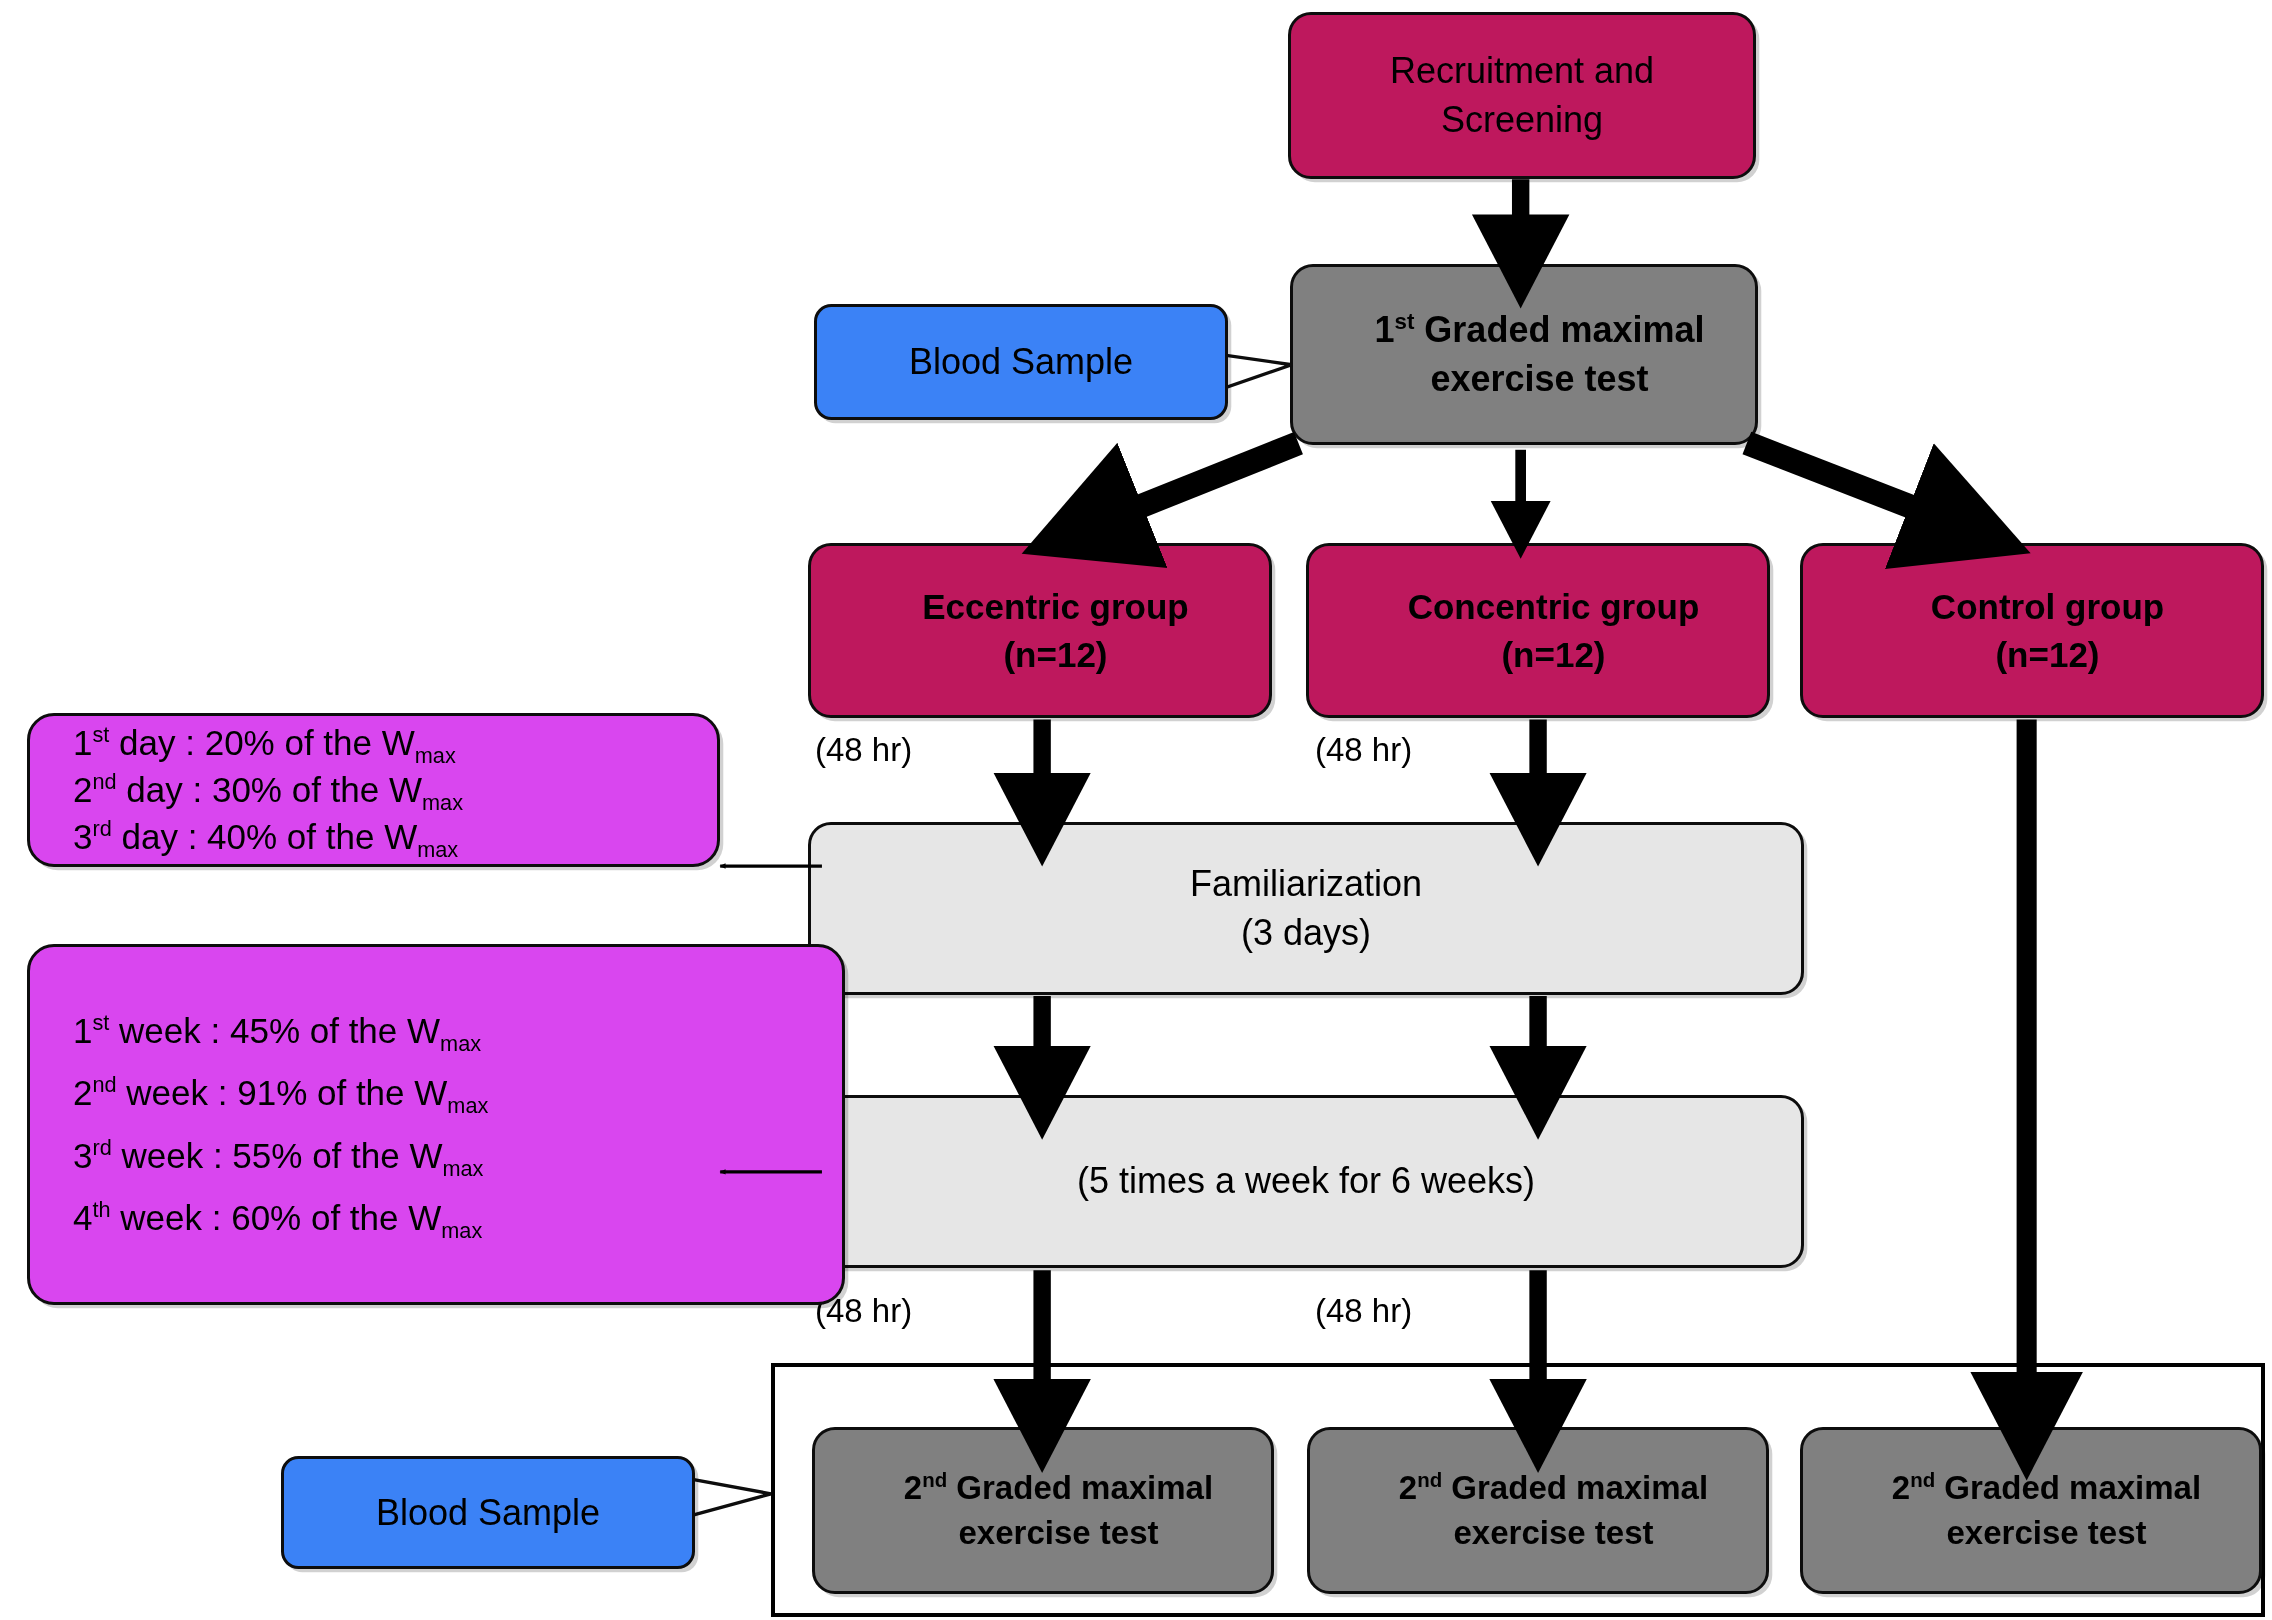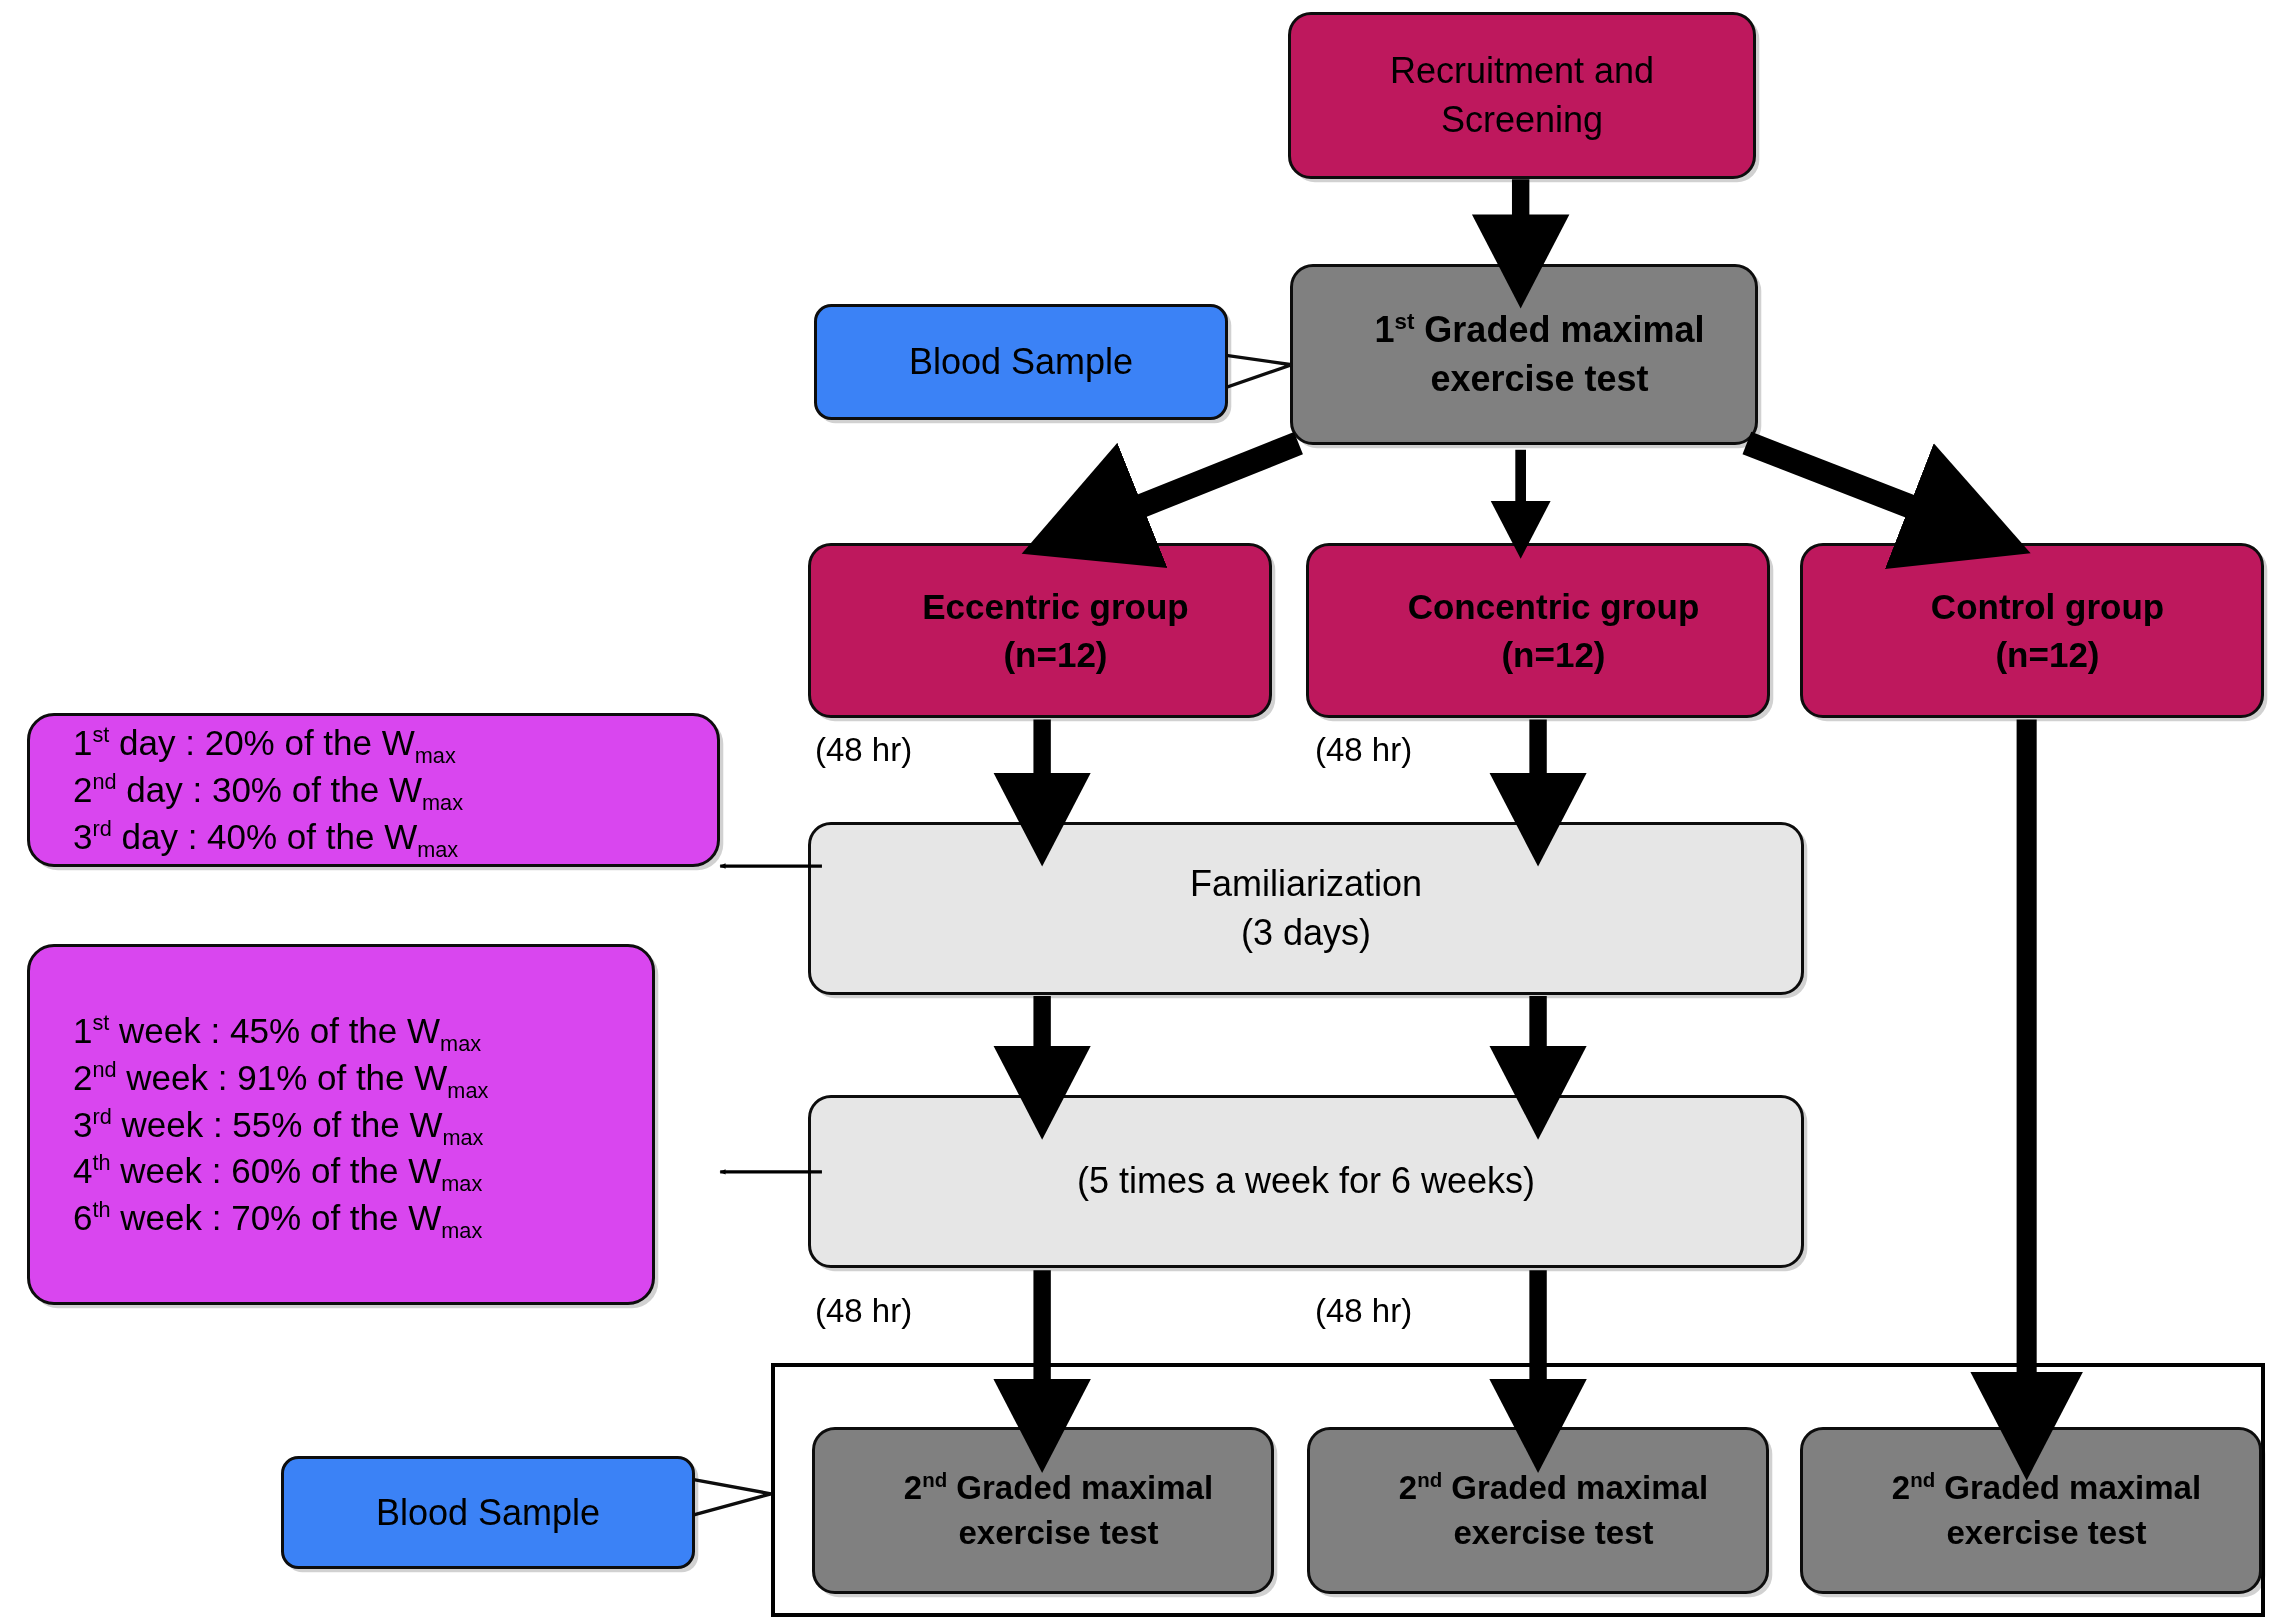--- a/index.html
+++ b/index.html
@@ -242,35 +242,32 @@
       <span>1</span><sup>st</sup><span> day : 20% of the W</span><sub>max</sub>
     </div>
     <div class="row">
       <span>2</span><sup>nd</sup><span> day : 30% of the W</span><sub>max</sub>
     </div>
     <div class="row">
       <span>3</span><sup>rd</sup><span> day : 40% of the W</span><sub>max</sub>
     </div>
   </div>
 
-  <div class="annot" style="left:27px; top:944px; width:628px; height:361px;">
+  <div class="annot" style="left:27px; top:944px; width:818px; height:361px;gap:16px;">
     <div class="row">
       <span>1</span><sup>st</sup><span> week : 45% of the W</span><sub>max</sub>
     </div>
     <div class="row">
       <span>2</span><sup>nd</sup><span> week : 91% of the W</span><sub>max</sub>
     </div>
     <div class="row">
       <span>3</span><sup>rd</sup><span> week : 55% of the W</span><sub>max</sub>
     </div>
     <div class="row">
       <span>4</span><sup>th</sup><span> week : 60% of the W</span><sub>max</sub>
-    </div>
-    <div class="row">
-      <span>6</span><sup>th</sup><span> week : 70% of the W</span><sub>max</sub>
     </div>
   </div>
 
   <div class="frame" style="left:771px; top:1363px; width:1494px; height:254px;"></div>
 
   <div class="callout" style="left:273px; top:1456px; width:408px; height:107px;">
     <div class="bubble">Blood Sample</div>
   </div>
 
   <div class="node dgray bold fs-sm" style="left:812px; top:1427px; width:462px; height:167px;">

